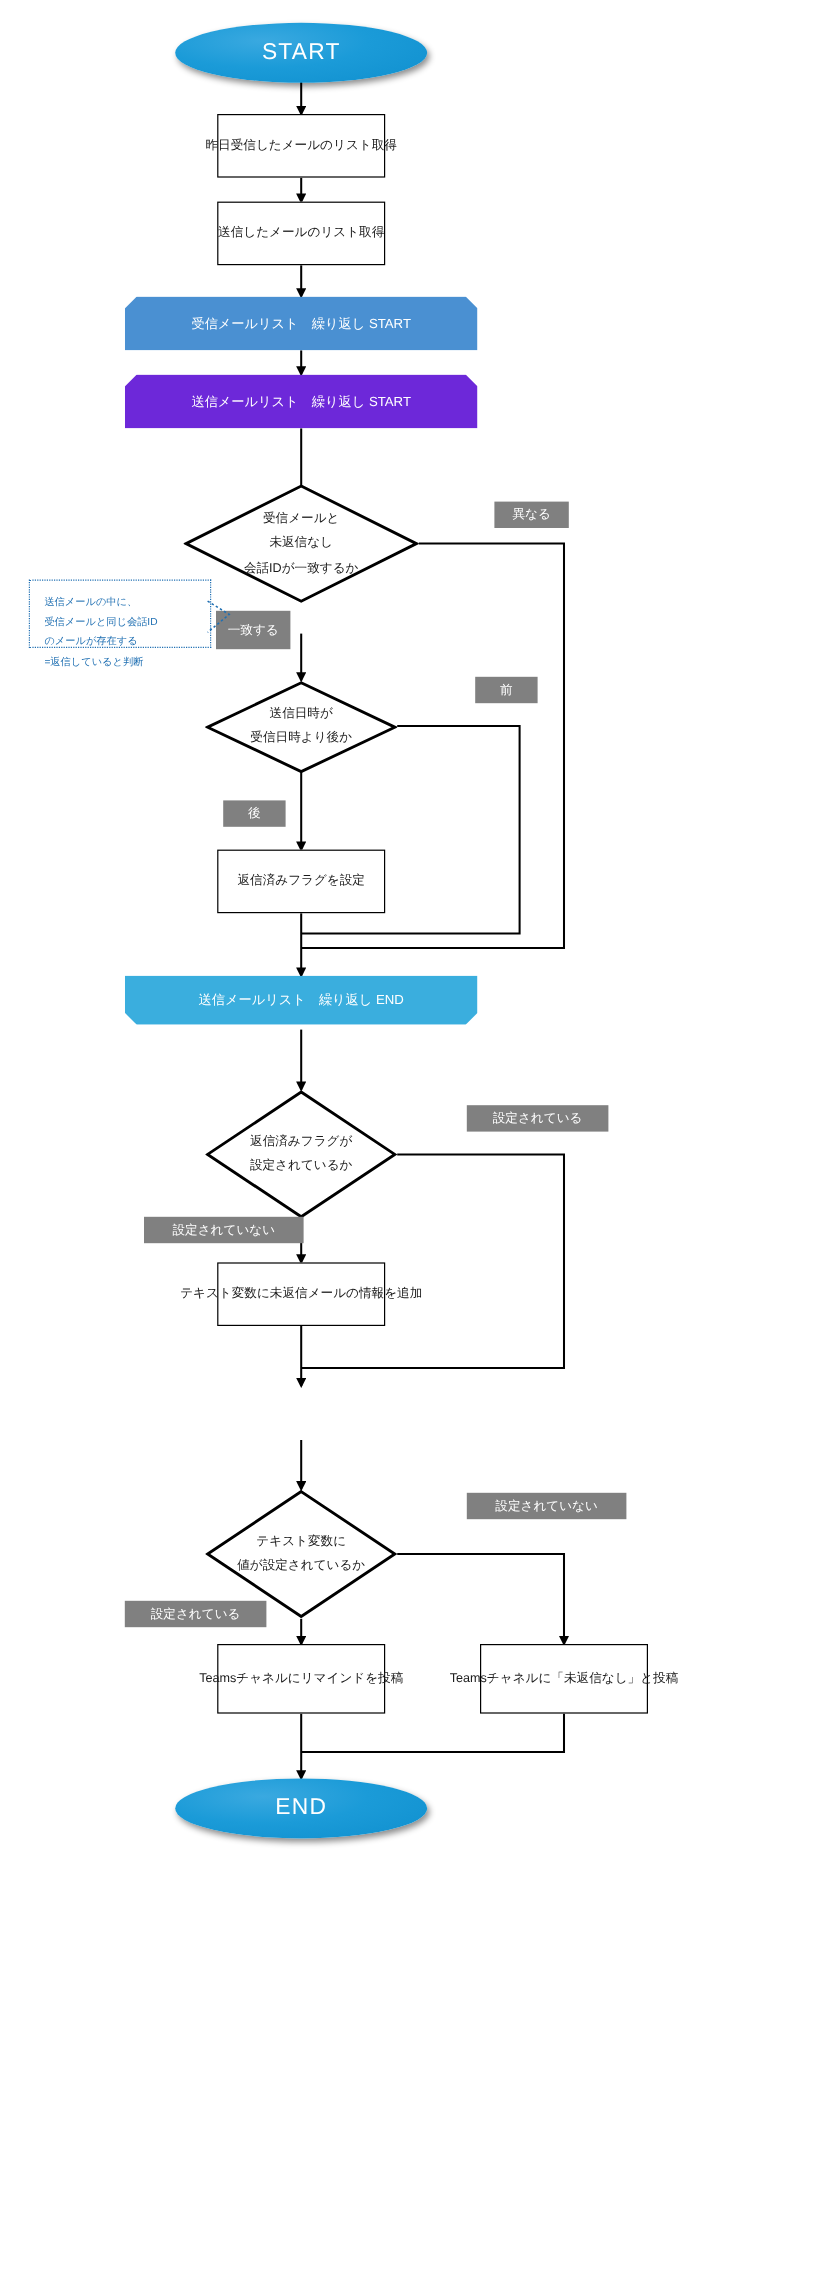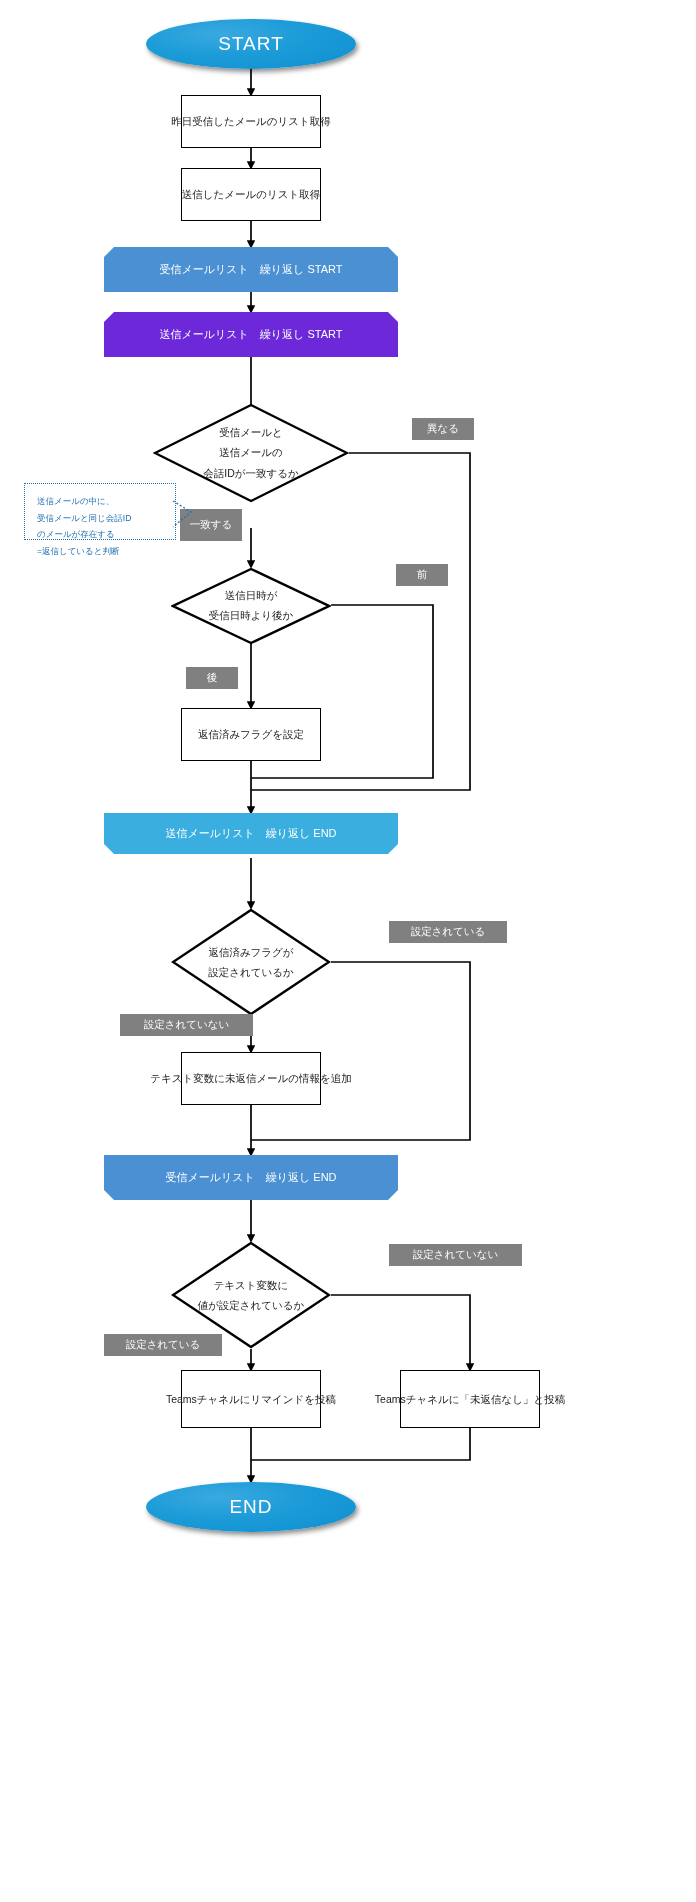--- a/index.html
+++ b/index.html
@@ -142,21 +142,21 @@
   <div class="node loopbar loop-start" style="left:104px;top:312px;width:294px;height:45px;background:#6d28d9;">
     <span>送信メールリスト　繰り返し START</span>
   </div>
 
   <div class="node diamond" style="left:153px;top:403px;width:196px;height:100px;">
     <svg width="196" height="100" viewBox="0 0 196 100" xmlns="http://www.w3.org/2000/svg">
       <polygon points="98,2 194,50 98,98 2,50" fill="#ffffff" stroke="#000000" stroke-width="2.4"></polygon>
     </svg>
     <div class="dtext">
       <span>受信メールと</span>
-      <span>送信メールの</span>
+      <span>未返信なし</span>
       <span>会話IDが一致するか</span>
     </div>
   </div>
 
   <div class="node chip" style="left:396px;top:418px;width:62px;height:22px;margin-left:16px;">
     <span>異なる</span>
   </div>
 
   <div class="node chip" style="left:180px;top:509px;width:62px;height:32px;">
     <span>一致する</span>
@@ -214,23 +214,20 @@
 
   <div class="node chip" style="left:120px;top:1014px;width:133px;height:22px;">
     <span>設定されていない</span>
   </div>
 
   <div class="node box" style="left:181px;top:1052px;width:140px;height:53px;">
     <span>テキスト変数に</span>
     <span>未返信メールの情報を追加</span>
   </div>
 
-  <div class="node loopbar loop-end" style="left:104px;top:1155px;width:294px;height:45px;background:#4a90d2;">
-    <span>受信メールリスト　繰り返し END</span>
-  </div>
 
   <div class="node diamond" style="left:171px;top:1241px;width:160px;height:108px;">
     <svg width="160" height="108" viewBox="0 0 160 108" xmlns="http://www.w3.org/2000/svg">
       <polygon points="80,2 158,54 80,106 2,54" fill="#ffffff" stroke="#000000" stroke-width="2.4"></polygon>
     </svg>
     <div class="dtext">
       <span>テキスト変数に</span>
       <span>値が設定されているか</span>
     </div>
   </div>

